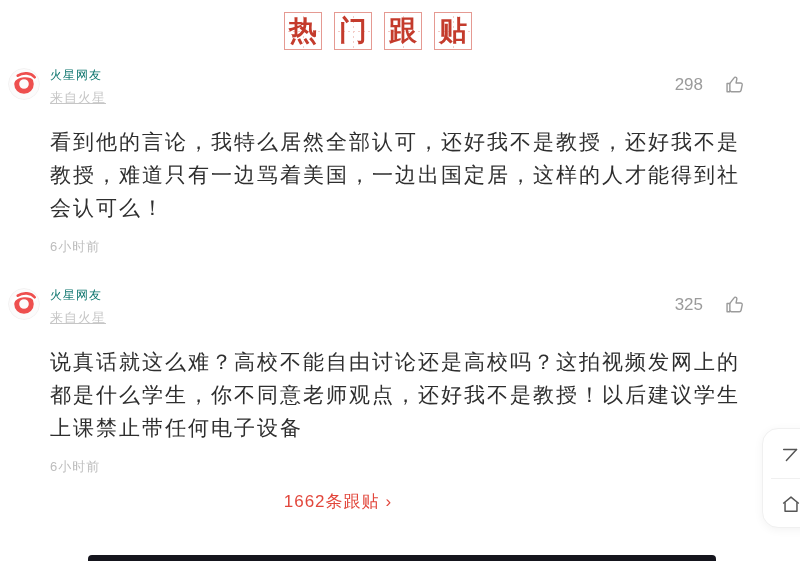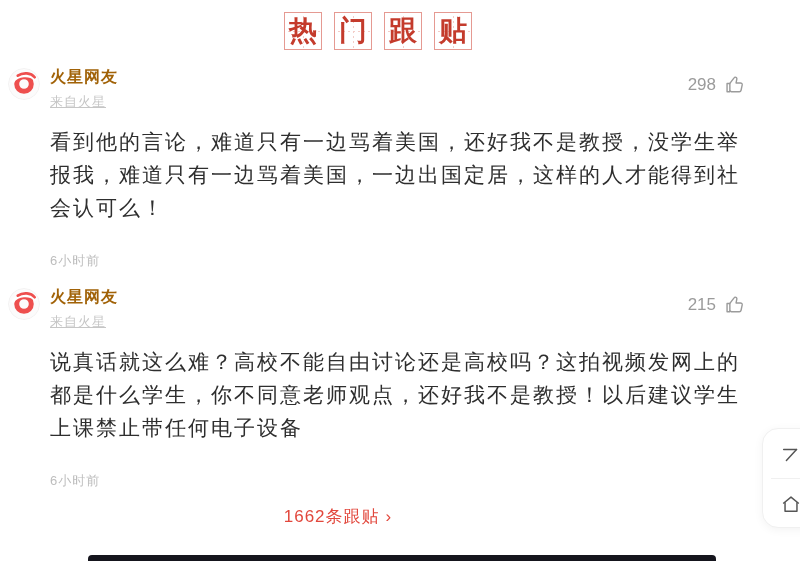--- a/index.html
+++ b/index.html
@@ -31,38 +31,38 @@
   }
   
   .comment{position:absolute;left:0;width:800px;}
   #comment-1{top:66px;}
   #comment-2{top:286px;}
   .head{position:relative;height:44px;}
   .avatar{
     position:absolute;left:8px;top:2px;width:32px;height:32px;border-radius:50%;
   }
   .meta{position:absolute;left:50px;top:1px;}
-  .username{font-size:16px;color:#a16207;font-weight:700;letter-spacing:1px;}
+  .username{font-size:12px;color:#0f766e;font-weight:400;letter-spacing:1px;}
   .location{margin-top:5px;font-size:13px;color:#c6c6c6;letter-spacing:1px;text-decoration:underline;}
   .likes{
     position:absolute;right:55px;top:8px;
-    display:flex;align-items:center;gap:8px;
+    display:flex;align-items:center;gap:21px;
     color:#9b9b9b;font-size:17px;cursor:pointer;
   }
   .likes svg{display:block;}
   .text{
     margin:15px 50px 0 50px;width:700px;
     font-size:21px;line-height:33px;letter-spacing:2px;
     color:#2e2e2e;
     word-break:break-all;
   }
-  .time{margin:28px 0 0 50px;font-size:13px;color:#bdbdbd;letter-spacing:1px;}
+  .time{margin:14px 0 0 50px;font-size:13px;color:#bdbdbd;letter-spacing:1px;}
   
   .more-link{
-    position:absolute;top:505px;left:0;width:676px;
+    position:absolute;top:490px;left:0;width:676px;
     text-align:center;color:#e2473c;font-size:17px;letter-spacing:1px;
     cursor:pointer;
   }
   .more-link .chevron{font-size:17px;margin-left:6px;color:#e2473c;}
   
   .float-panel{
     position:absolute;top:428px;left:762px;width:58px;height:100px;
     background:#ffffff;border:1px solid #f0f0f0;border-radius:16px;
     box-shadow:0 2px 10px rgba(0,0,0,0.05);
     box-sizing:border-box;
@@ -106,38 +106,38 @@
       <div class="location">来自火星</div>
     </div>
     <div class="likes">
       <span>298</span>
       <svg viewBox="0 0 24 24" width="21" height="21" fill="none" stroke="#9b9b9b" stroke-width="1.6" stroke-linejoin="round" stroke-linecap="round">
         <path d="M3.5 10.8h3.2v9.4H3.5z"></path>
         <path d="M6.7 19.4l1.6.8h9.2c1 0 1.8-.7 2-1.6l1.3-6.1c.2-1.2-.7-2.3-2-2.3h-5l.9-4.5c.2-1.1-.7-2.1-1.8-2.1-.6 0-1.1.3-1.4.8l-4.8 6.4"></path>
       </svg>
     </div>
   </div>
-  <div class="text">看到他的言论，难道只有一边骂着美国，还好我不是教授，没学生举报我，难道只有一边骂着美国，一边出国定居，这样的人才能得到社会认可么！</div>
+  <div class="text">看到他的言论，我特么居然全部认可，还好我不是教授，还好我不是教授，难道只有一边骂着美国，一边出国定居，这样的人才能得到社会认可么！</div>
   <div class="time">6小时前</div>
 </div>
 
 <div class="comment" id="comment-2">
   <div class="head">
     <svg class="avatar" viewBox="0 0 36 36" width="32" height="32">
       <circle cx="18" cy="18" r="17.5" fill="#fcfbfb" stroke="#f2f0f0" stroke-width="1"></circle>
       <path fill="#ee4f4e" d="M18 7a11 11 0 1 1 0 22 11 11 0 0 1 0-22zm0 5.6a5.4 5.4 0 1 0 0 10.8 5.4 5.4 0 0 0 0-10.8z"></path>
       <path d="M5.5 15 C 11 7.5, 24 6.5, 30.5 12.5" stroke="#ffffff" stroke-width="3.6" fill="none" stroke-linecap="round"></path>
       <path d="M11 8.6 C 17 4.6, 26 5.2, 30 10.4" stroke="#ee4f4e" stroke-width="3" fill="none" stroke-linecap="round"></path>
     </svg>
     <div class="meta">
       <div class="username">火星网友</div>
       <div class="location">来自火星</div>
     </div>
     <div class="likes">
-      <span>215</span>
+      <span>325</span>
       <svg viewBox="0 0 24 24" width="21" height="21" fill="none" stroke="#9b9b9b" stroke-width="1.6" stroke-linejoin="round" stroke-linecap="round">
         <path d="M3.5 10.8h3.2v9.4H3.5z"></path>
         <path d="M6.7 19.4l1.6.8h9.2c1 0 1.8-.7 2-1.6l1.3-6.1c.2-1.2-.7-2.3-2-2.3h-5l.9-4.5c.2-1.1-.7-2.1-1.8-2.1-.6 0-1.1.3-1.4.8l-4.8 6.4"></path>
       </svg>
     </div>
   </div>
   <div class="text">说真话就这么难？高校不能自由讨论还是高校吗？这拍视频发网上的都是什么学生，你不同意老师观点，还好我不是教授！以后建议学生上课禁止带任何电子设备</div>
   <div class="time">6小时前</div>
 </div>
 

